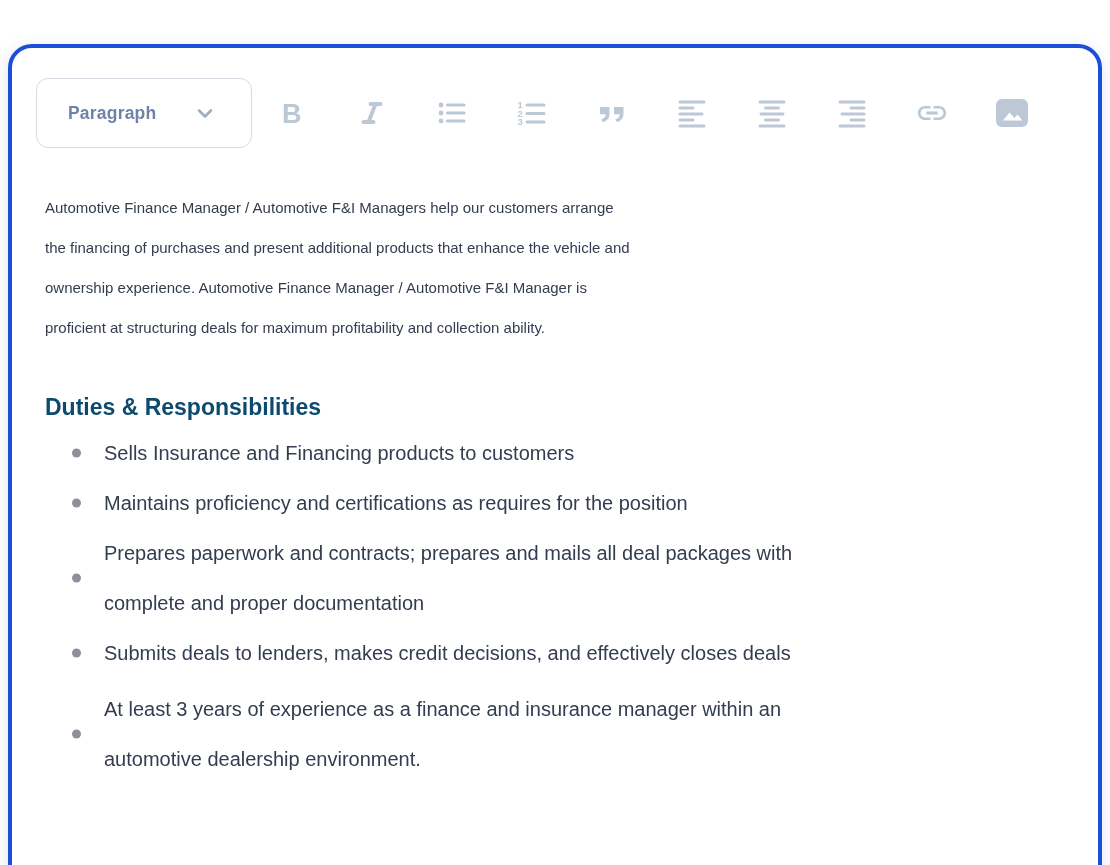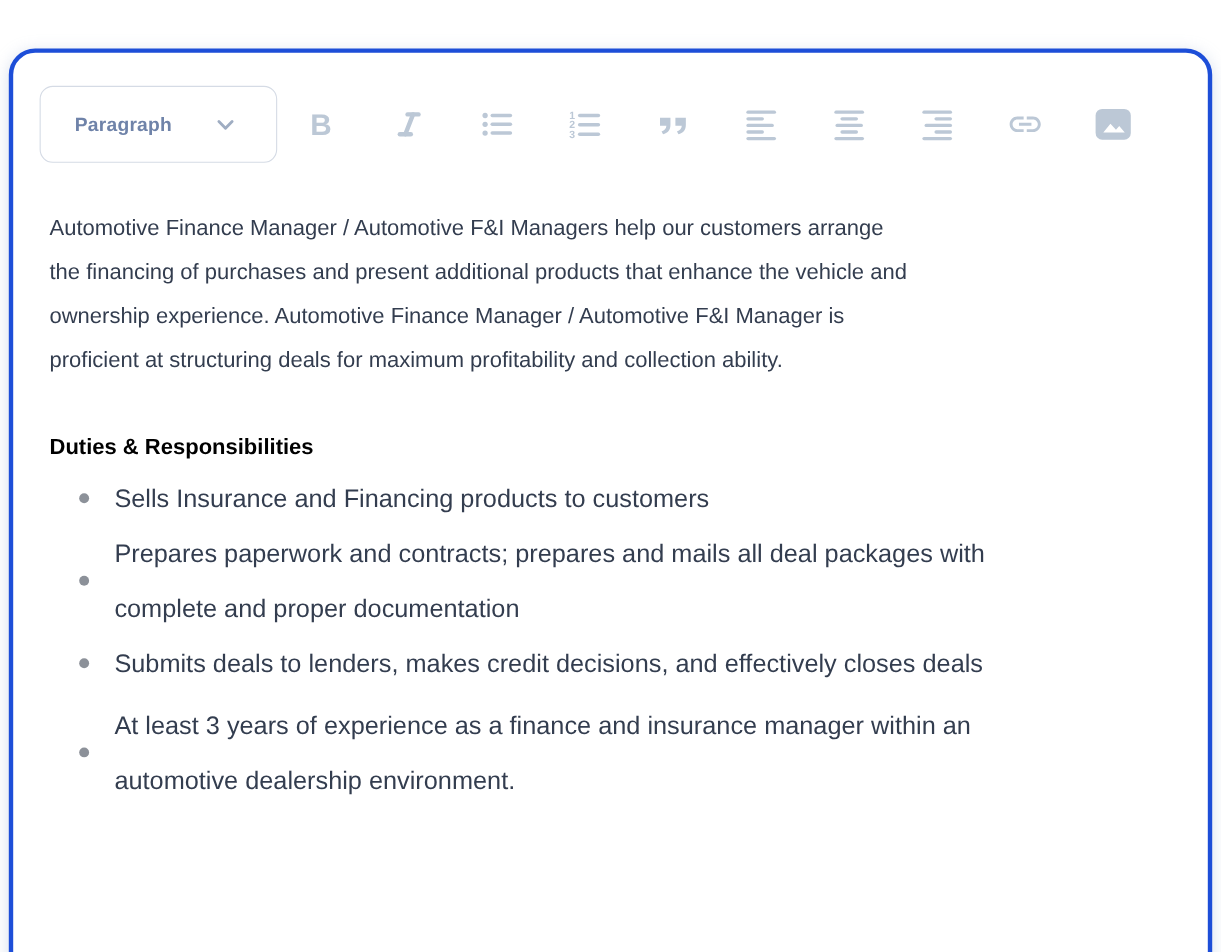--- a/index.html
+++ b/index.html
@@ -62,41 +62,41 @@
   }
 
   
   .content {
     padding: 0 33px;
     color: #333d4f;
     cursor: text;
   }
   .intro {
     margin: 40px 0 0;
-    font-size: 20px;
+    font-size: 15px;
     line-height: 40px;
     white-space: pre-line;
     font-weight: 400;
   }
   .section h3 {
     margin: 44px 0 0;
-    font-size: 20px;
+    font-size: 23px;
     line-height: 30px;
     font-weight: 700;
-    color: #000000;
+    color: #0c4a6e;
   }
   .section ul {
     list-style: none;
     margin: 6px 0 0;
     padding: 0;
   }
   .section li {
     position: relative;
     padding-left: 59px;
-    font-size: 23px;
+    font-size: 20px;
     line-height: 50px;
     font-weight: 400;
   }
   .section li .li-text { white-space: pre-line; }
   .section li::before {
     content: "";
     position: absolute;
     left: 27px;
     top: 50%;
     transform: translateY(-50%);
@@ -242,20 +242,23 @@
 proficient at structuring deals for maximum profitability and collection ability.</p>
     <div id="sections">
   <section class="section">
     <h3>Duties &amp; Responsibilities</h3>
     <ul>
   <li>
     <span class="li-text">Sells Insurance and Financing products to customers</span>
   </li>
 
 
+  <li>
+    <span class="li-text">Maintains proficiency and certifications as requires for the position</span>
+  </li>
 
   <li>
     <span class="li-text">Prepares paperwork and contracts; prepares and mails all deal packages with
 complete and proper documentation</span>
   </li>
 
   <li>
     <span class="li-text">Submits deals to lenders, makes credit decisions, and effectively closes deals</span>
   </li>
 </ul>

